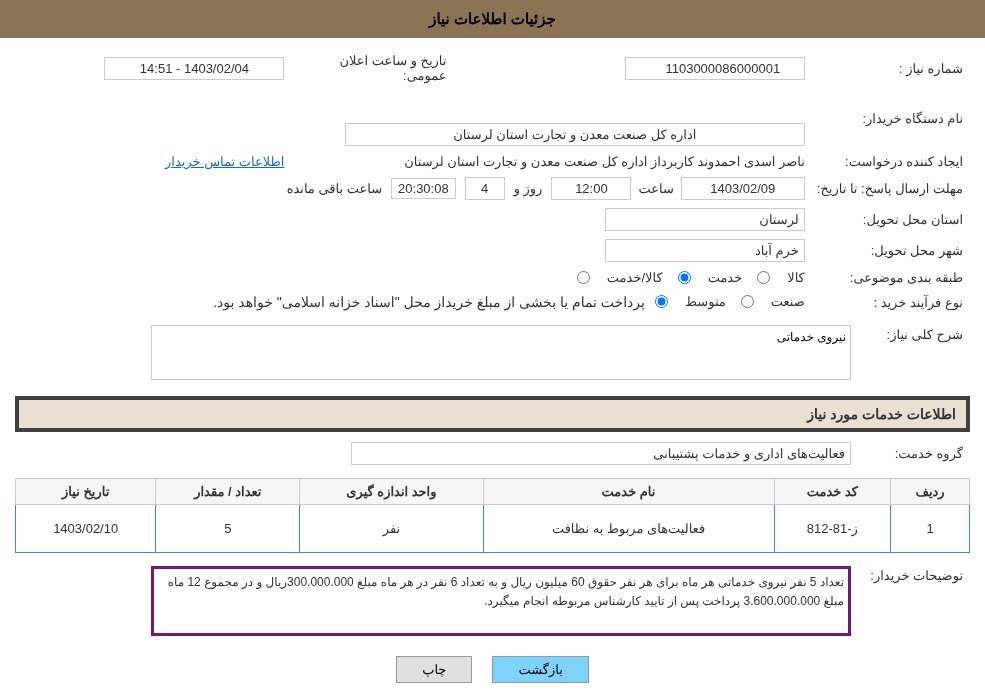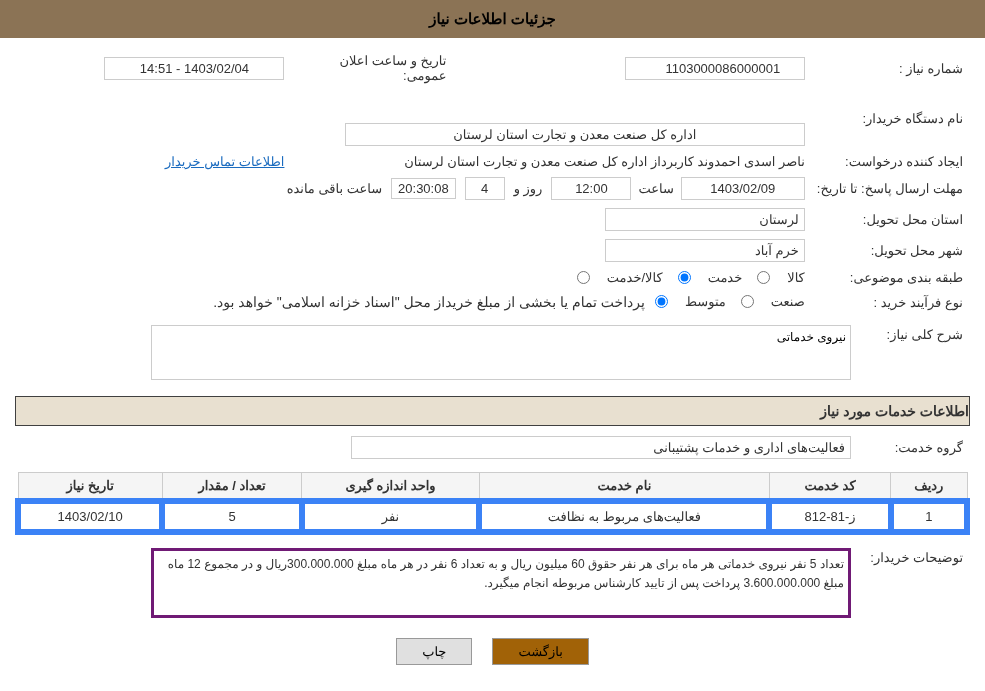--- a/index.html
+++ b/index.html
@@ -40,25 +40,25 @@
       padding: 3px 5px;
       min-height: 22px;
       display: inline-block;
       text-align: right;
     }
     .input-number {
       width: 150px;
     }
     .section-header {
       background: #e8e0d0;
-      padding: 6px 0;
+      padding: 6px 10px;
       font-weight: bold;
       font-size: 14px;
       margin: 8px 0 5px 0;
-      border: 1px solid #404040;
+      border: 4px solid #404040;
     }
     .link-style {
       color: #1a6bbf;
       text-decoration: underline;
       cursor: pointer;
     }
     .radio-group {
       display: flex;
       gap: 15px;
       align-items: center;
@@ -75,22 +75,22 @@
       margin-top: 8px;
     }
     .services-table th {
       background: #f5f5f5;
       border: 1px solid #ccc;
       padding: 5px 8px;
       text-align: center;
       font-weight: bold;
     }
     .services-table td {
-      border: 6px solid #3b82f6;
-      padding: 5px 8px;
+      border: 1px solid #3b82f6;
+      padding: 16px 8px;
       text-align: center;
     }
     .textarea-box {
       width: 100%;
       min-height: 55px;
       border: 1px solid #ccc;
       padding: 4px;
       resize: none;
       text-align: right;
       direction: rtl;
@@ -117,21 +117,21 @@
       padding: 5px 25px;
       border: 1px solid #999;
       cursor: pointer;
       font-size: 13px;
       font-family: Tahoma, Arial, sans-serif;
     }
     .btn-print {
       background: #e0e0e0;
     }
     .btn-back {
-      background: #a16207;
+      background: #7dd3fc;
     }
     .date-time-row {
       display: flex;
       align-items: center;
       gap: 4px;
       direction: rtl;
     }
     .process-type-row {
       display: flex;
       align-items: flex-start;

